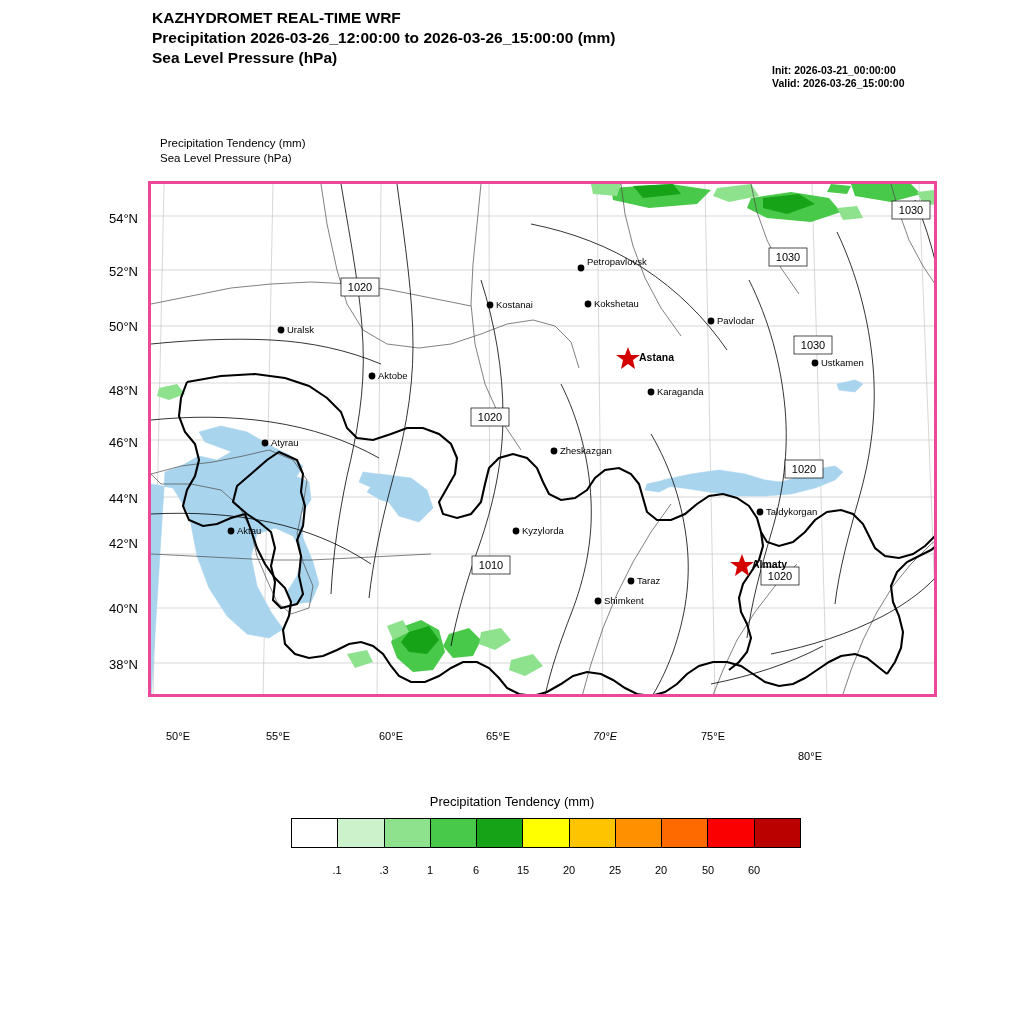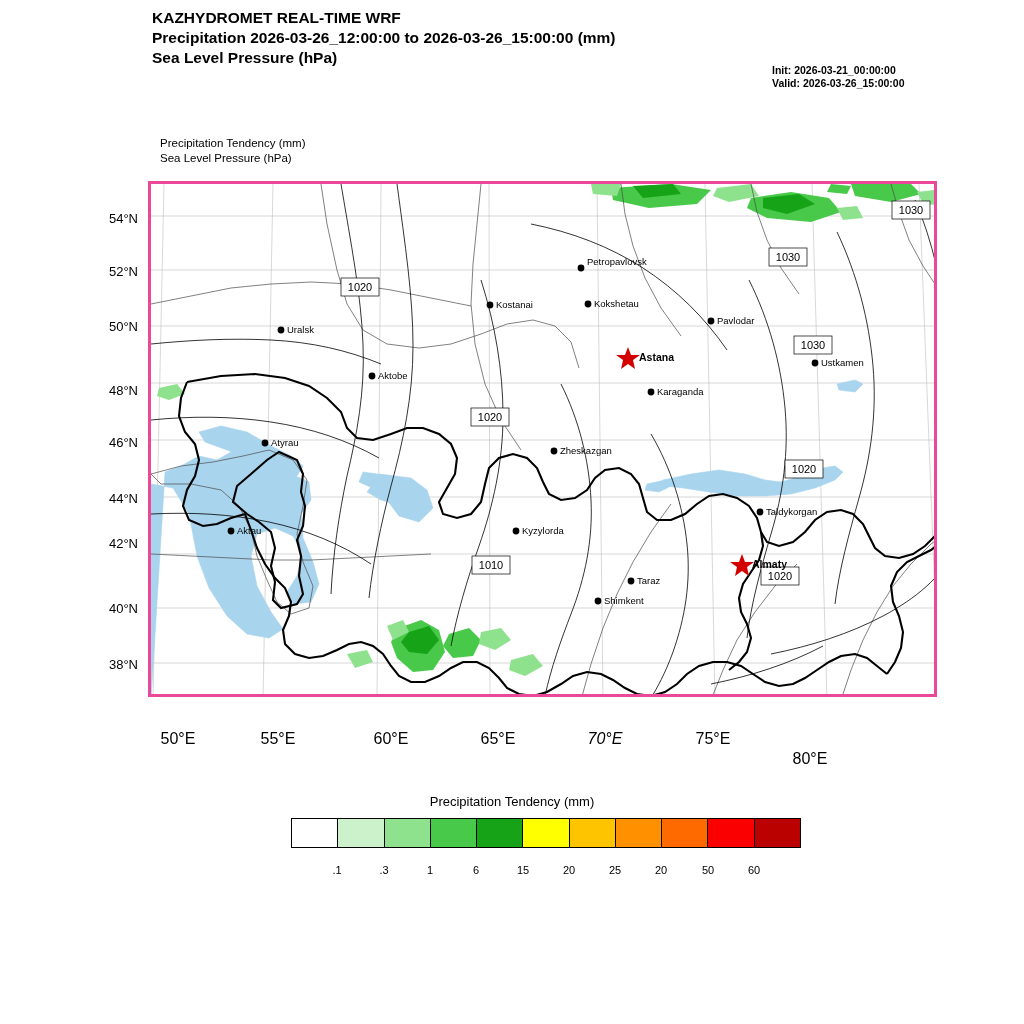--- a/index.html
+++ b/index.html
@@ -10,21 +10,21 @@
   }
   .title-block{position:absolute;left:152px;top:8px;}
   .title-line{font-size:15.5px;font-weight:bold;line-height:20px;white-space:nowrap;}
   .init-block{position:absolute;left:772px;top:64px;font-size:10.5px;font-weight:bold;line-height:13px;}
   .sublabel{position:absolute;left:160px;top:136px;font-size:11.5px;line-height:15px;}
 
   .map-frame{position:absolute;left:148px;top:181px;width:789px;height:516px;border:3px solid #ec4899;box-sizing:border-box;overflow:hidden;background:#fff;}
   .map-frame svg{position:absolute;left:0;top:0;}
 
   .ytick{position:absolute;font-size:13px;text-align:right;width:70px;}
-  .xtick{position:absolute;font-size:16px;text-align:center;width:70px;}
+  .xtick{position:absolute;font-size:11px;text-align:center;width:70px;}
 
   .cbar-title{position:absolute;left:0;top:794px;width:1024px;text-align:center;font-size:13px;}
   .cbar{position:absolute;left:291px;top:818px;width:510px;height:30px;display:flex;border:1px solid #000;box-sizing:border-box;}
   .cbar div{flex:1 1 0;height:100%;border-right:1px solid #000;box-sizing:border-box;}
   .cbar div:last-child{border-right:none;}
   .cbar-labels{position:absolute;left:291px;top:864px;width:510px;height:16px;}
   .cbar-labels span{position:absolute;font-size:11px;text-align:center;width:40px;transform:translateX(-20px);}
 
   .city-dot{fill:#000;}
   .cap-star{fill:#d40000;}

